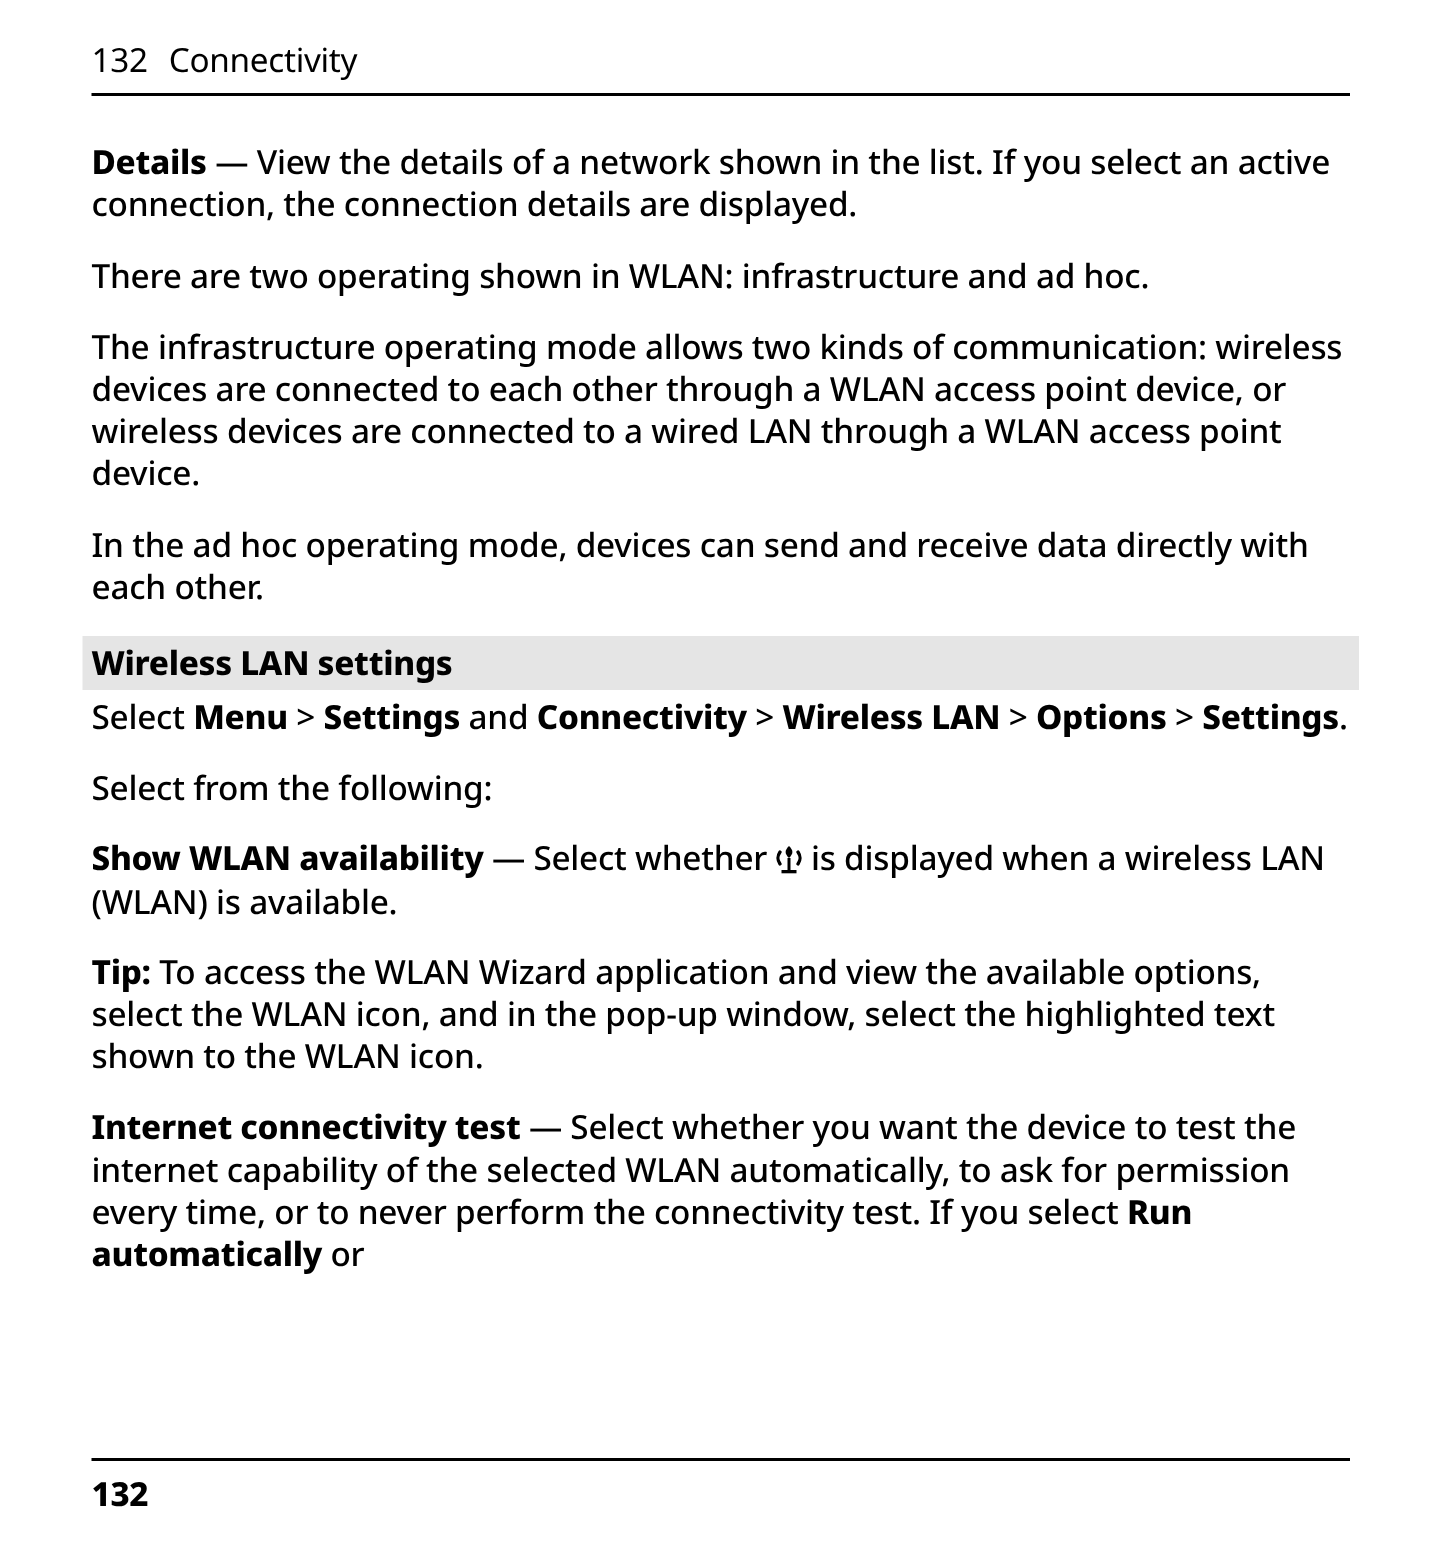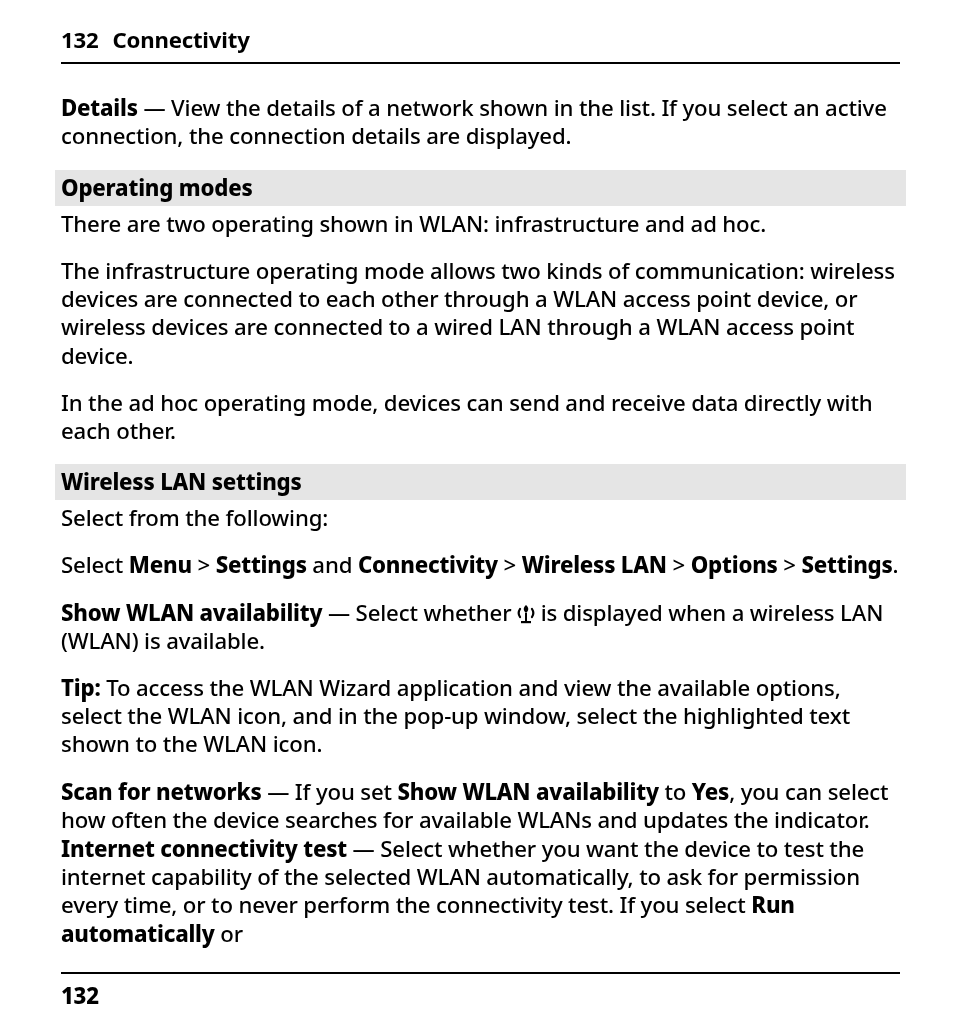--- a/index.html
+++ b/index.html
@@ -18,21 +18,21 @@
     font-weight: 500;
     position: relative;
   }
   .page {
     padding: 26px 54px 0 61px;
   }
   .running-head {
     border-bottom: 2px solid #000;
     padding-bottom: 8px;
     margin-bottom: 30px;
-    font-weight: 700;
+    font-weight: 400;
     font-size: 22.2px;
     letter-spacing: -0.2px;
   }
   .running-head .num { margin-right: 14px; }
   .content p {
     margin: 0 0 19px 0;
     letter-spacing: -0.15px;
   }
   .content p.tight { margin-bottom: 1px; }
   .section-bar {
@@ -69,51 +69,47 @@
   <div class="running-head">
     <span class="num">132</span><span>Connectivity</span>
   </div>
 
   <div class="content">
 
     <p>
       <b>Details</b><span>  — </span><span>View the details of a network shown in the list. If you select an active connection, the connection details are displayed.</span>
     </p>
 
-    <div class="section-bar">Operating modes</div>
 
     <p>There are two operating shown in WLAN: infrastructure and ad hoc.</p>
     <p>The infrastructure operating mode allows two kinds of communication: wireless devices are connected to each other through a WLAN access point device, or wireless devices are connected to a wired LAN through a WLAN access point device.</p>
     <p>In the ad hoc operating mode, devices can send and receive data directly with each other.</p>
 
     <div class="section-bar">Wireless LAN settings</div>
 
-    <p>Select from the following:</p>
-
     <p>
       <span>Select </span><span class="nav-term">Menu</span><span> &gt; </span><span class="nav-term">Settings</span><span> and </span><span class="nav-term">Connectivity</span><span> &gt; </span><span class="nav-term">Wireless LAN</span><span> &gt; </span><span class="nav-term">Options</span><span> &gt; </span><span class="nav-term">Settings</span><span>.</span>
     </p>
+
+    <p>Select from the following:</p>
 
     <p>
       <b>Show WLAN availability</b><span>  — Select whether </span><span class="wlan-icon"><svg viewBox="0 0 18 20" width="18" height="20">
             <path d="M9 1 C6 4 6 6 9 9 C12 6 12 4 9 1 Z" fill="#000"></path>
             <path d="M3 5 C1 8 1 10 3 13" stroke="#000" stroke-width="2.2" fill="none" stroke-linecap="round"></path>
             <path d="M15 5 C17 8 17 10 15 13" stroke="#000" stroke-width="2.2" fill="none" stroke-linecap="round"></path>
             <rect x="8" y="9" width="2" height="8" fill="#000"></rect>
             <rect x="4" y="17" width="10" height="2.2" fill="#000"></rect>
           </svg></span><span> is displayed when a wireless LAN (WLAN) is available.</span>
     </p>
 
     <p>
       <b>Tip:</b><span> To access the WLAN Wizard application and view the available options, select the WLAN icon, and in the pop-up window, select the highlighted text shown to the WLAN icon.</span>
     </p>
 
-    <p class="tight">
-      <b>Scan for networks</b><span>  — If you set </span><b>Show WLAN availability</b><span> to </span><b>Yes</b><span>, you can select how often the device searches for available WLANs and updates the indicator.</span>
-    </p>
 
     <p style="margin-bottom:16px;">
       <b>Internet connectivity test</b><span>  — Select whether you want the device to test the internet capability of the selected WLAN automatically, to ask for permission every time, or to never perform the connectivity test. If you select </span><b>Run automatically</b><span> or</span>
     </p>
 
   </div>
 </div>
 
 <div class="footer">
   <span>132</span>

